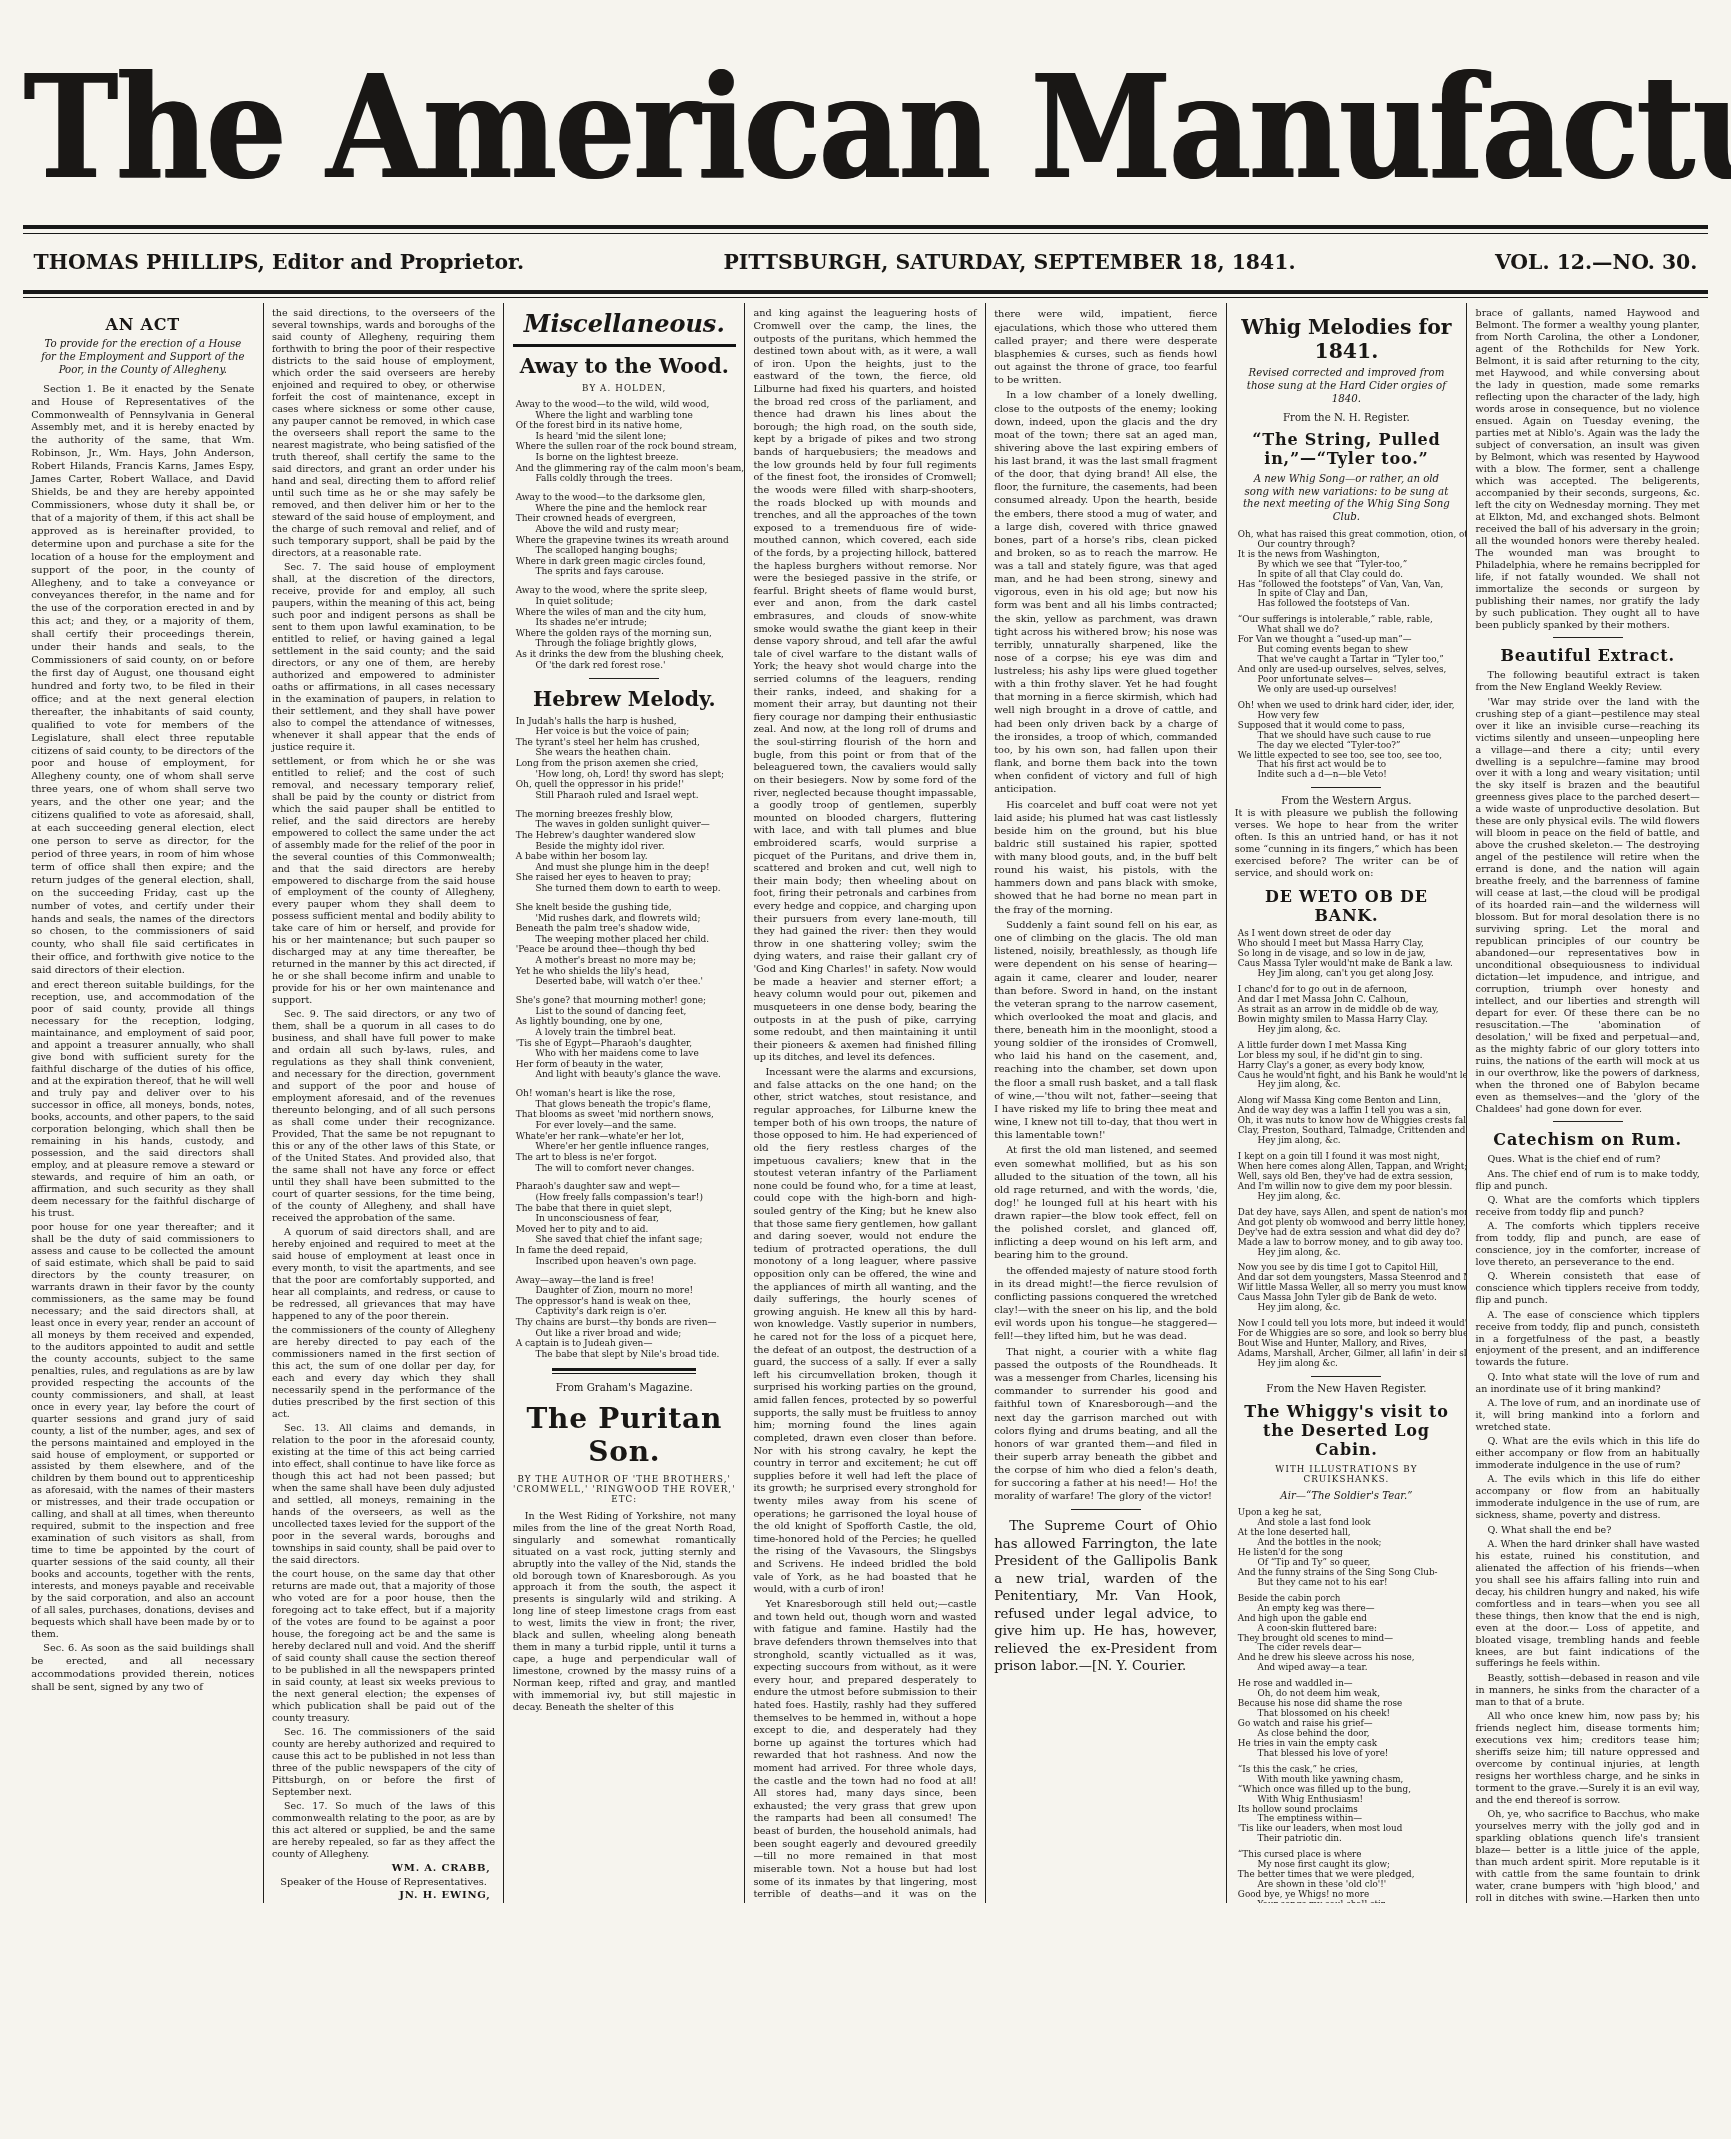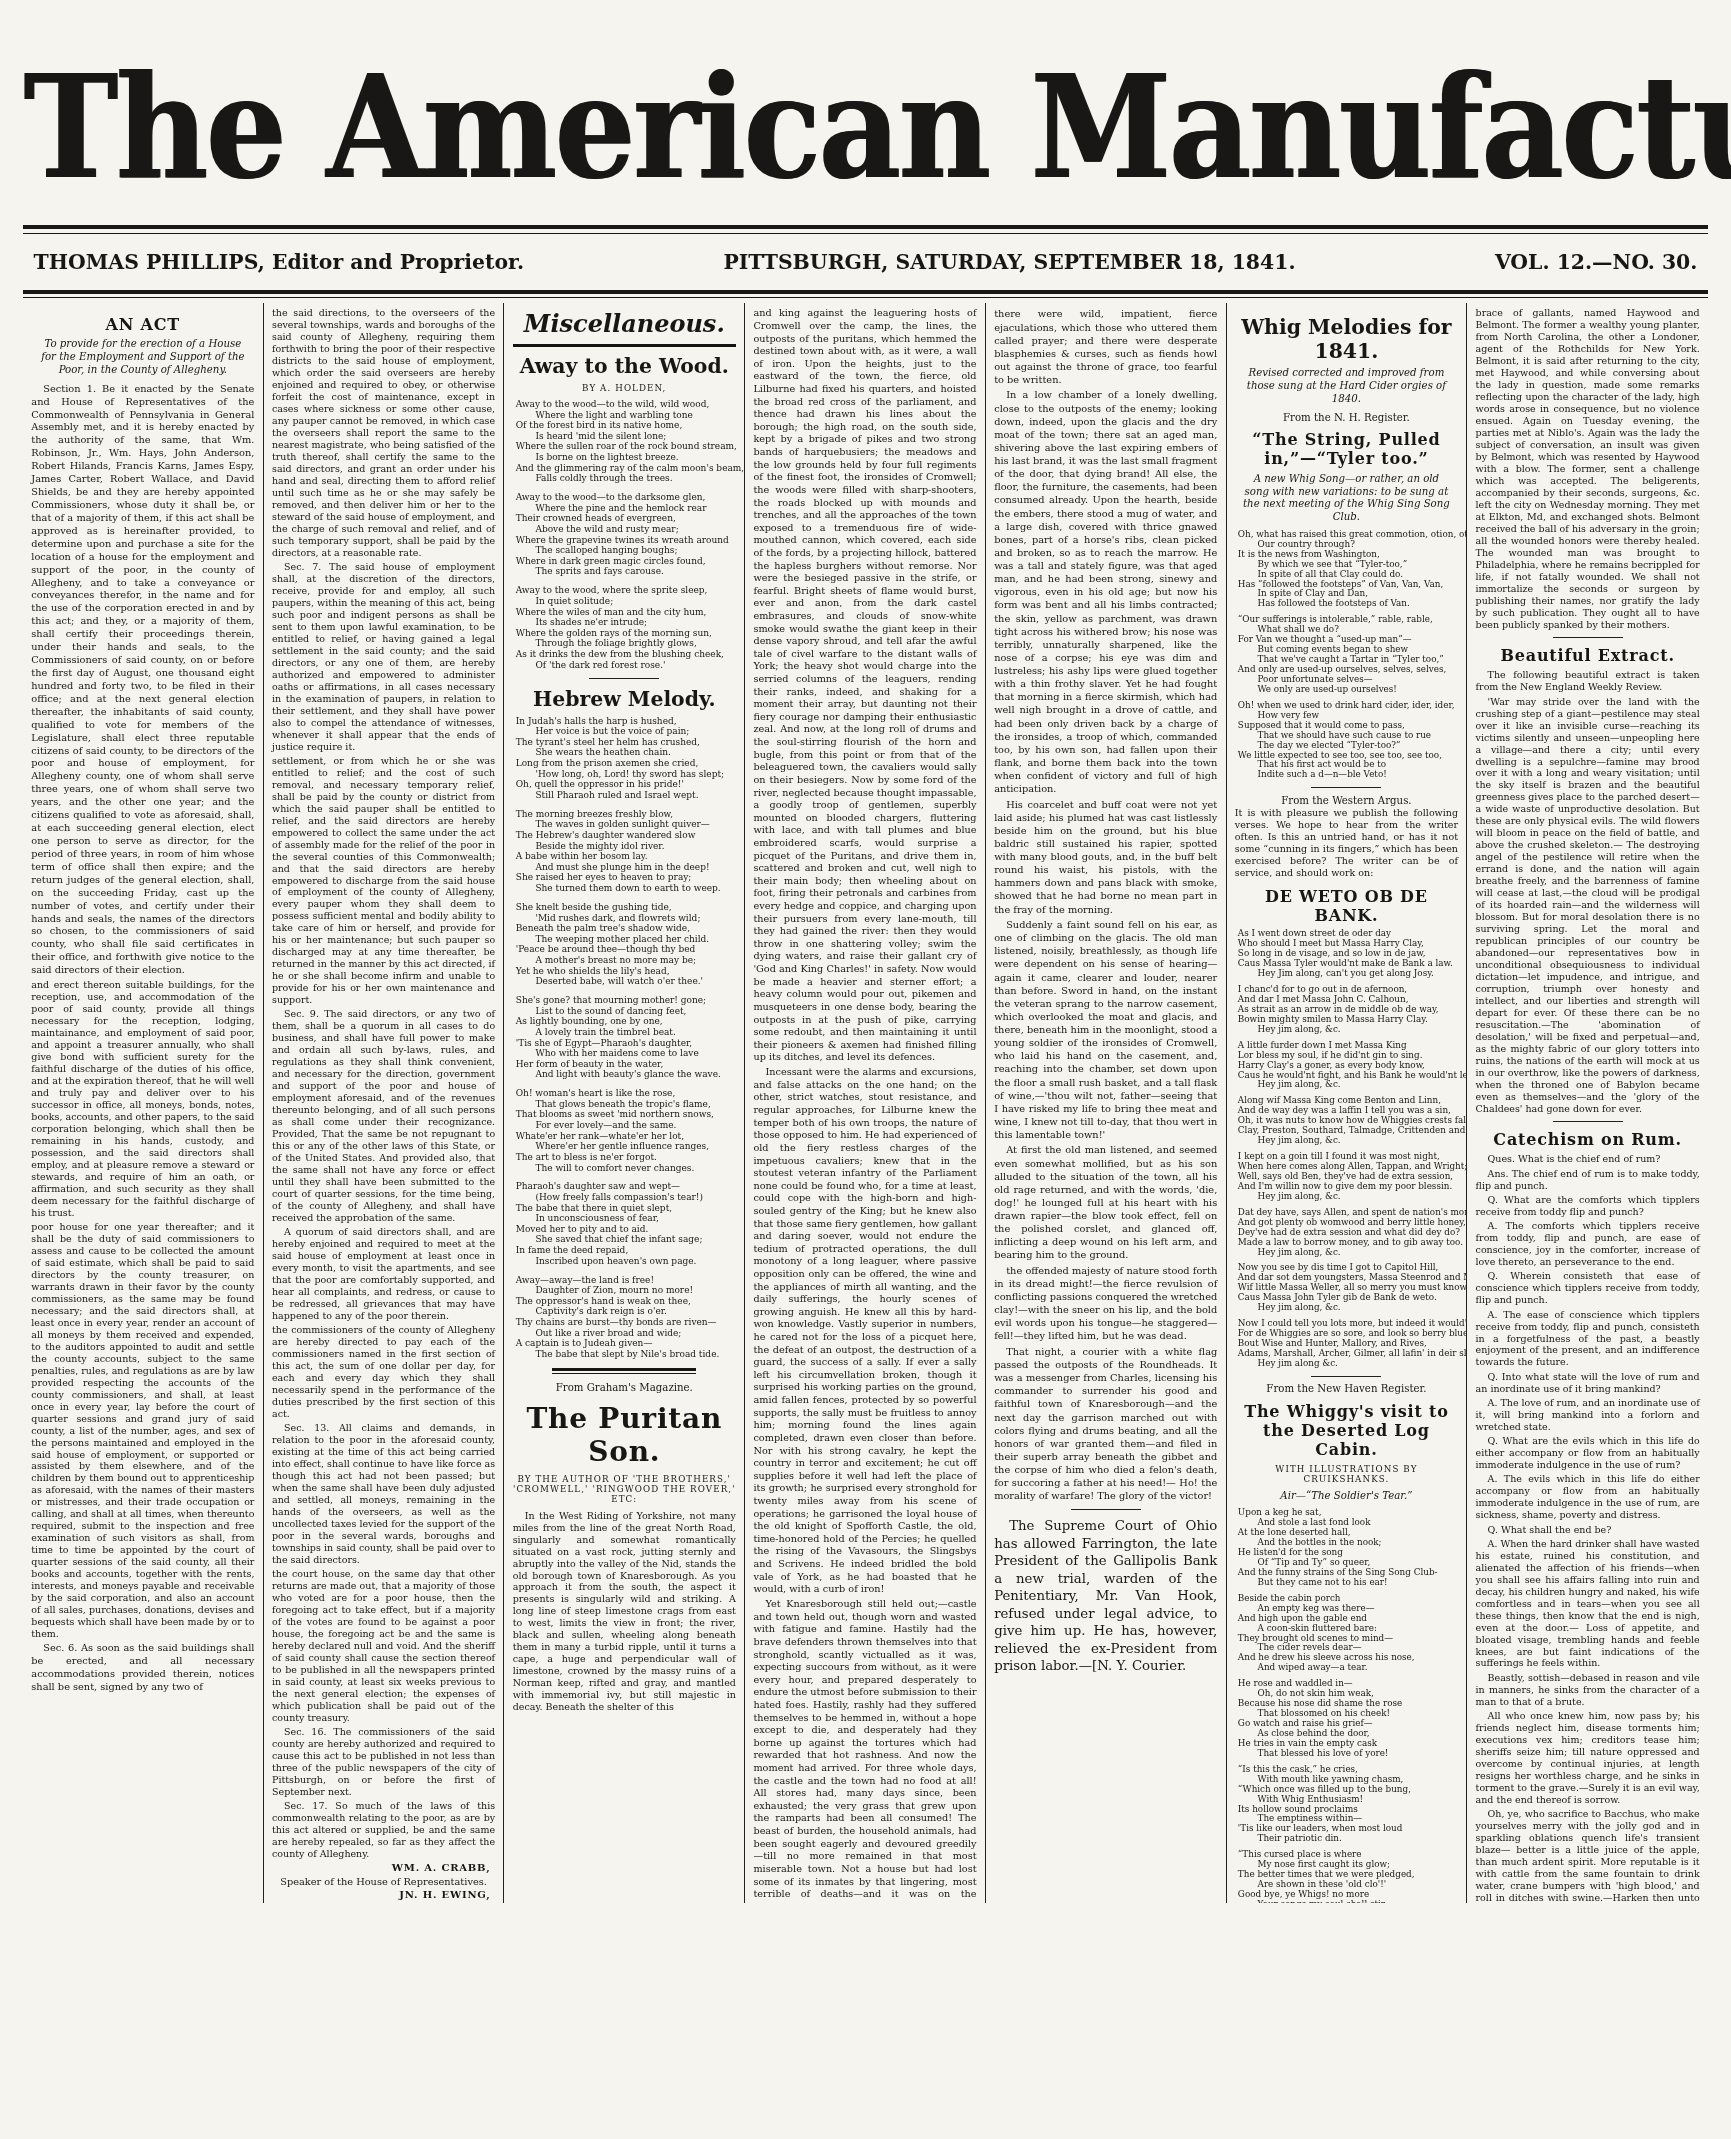--- a/index.html
+++ b/index.html
@@ -368,21 +368,21 @@
           <div class="pline ind">An empty keg was there—</div>
           <div class="pline">And high upon the gable end</div>
           <div class="pline ind">A coon-skin fluttered bare:</div>
           <div class="pline">They brought old scenes to mind—</div>
           <div class="pline ind">The cider revels dear—</div>
           <div class="pline">And he drew his sleeve across his nose,</div>
           <div class="pline ind">And wiped away—a tear.</div>
         </div>
         <div class="bk-stanza">
           <div class="pline">He rose and waddled in—</div>
-          <div class="pline ind">Oh, do not skin him weak,</div>
+          <div class="pline ind">Oh, do not deem him weak,</div>
           <div class="pline">Because his nose did shame the rose</div>
           <div class="pline ind">That blossomed on his cheek!</div>
           <div class="pline">Go watch and raise his grief—</div>
           <div class="pline ind">As close behind the door,</div>
           <div class="pline">He tries in vain the empty cask</div>
           <div class="pline ind">That blessed his love of yore!</div>
         </div>
         <div class="bk-stanza">
           <div class="pline">“Is this the cask,” he cries,</div>
           <div class="pline ind">With mouth like yawning chasm,</div>

